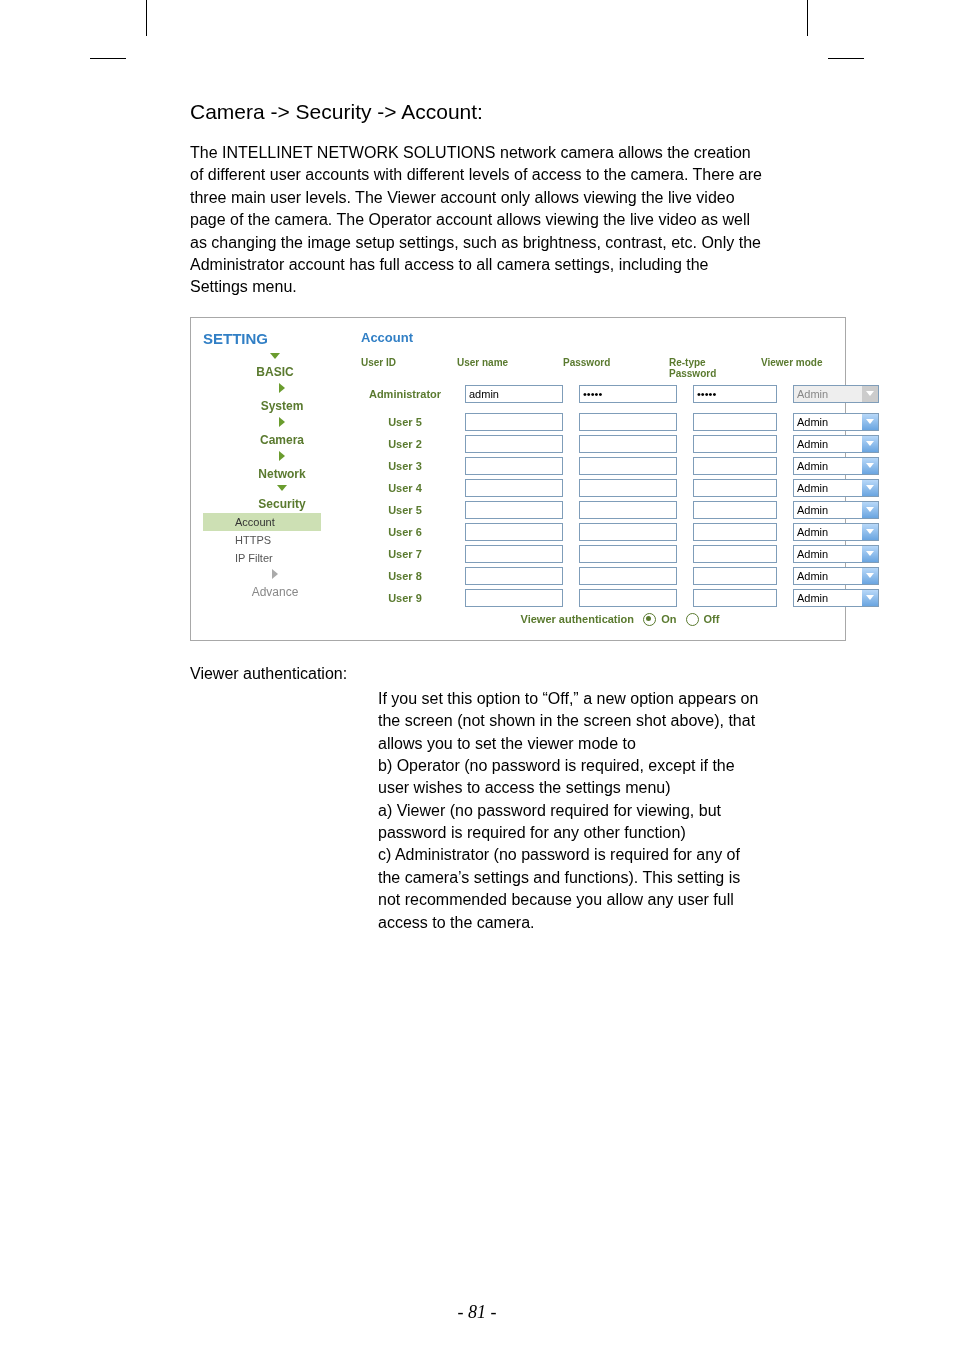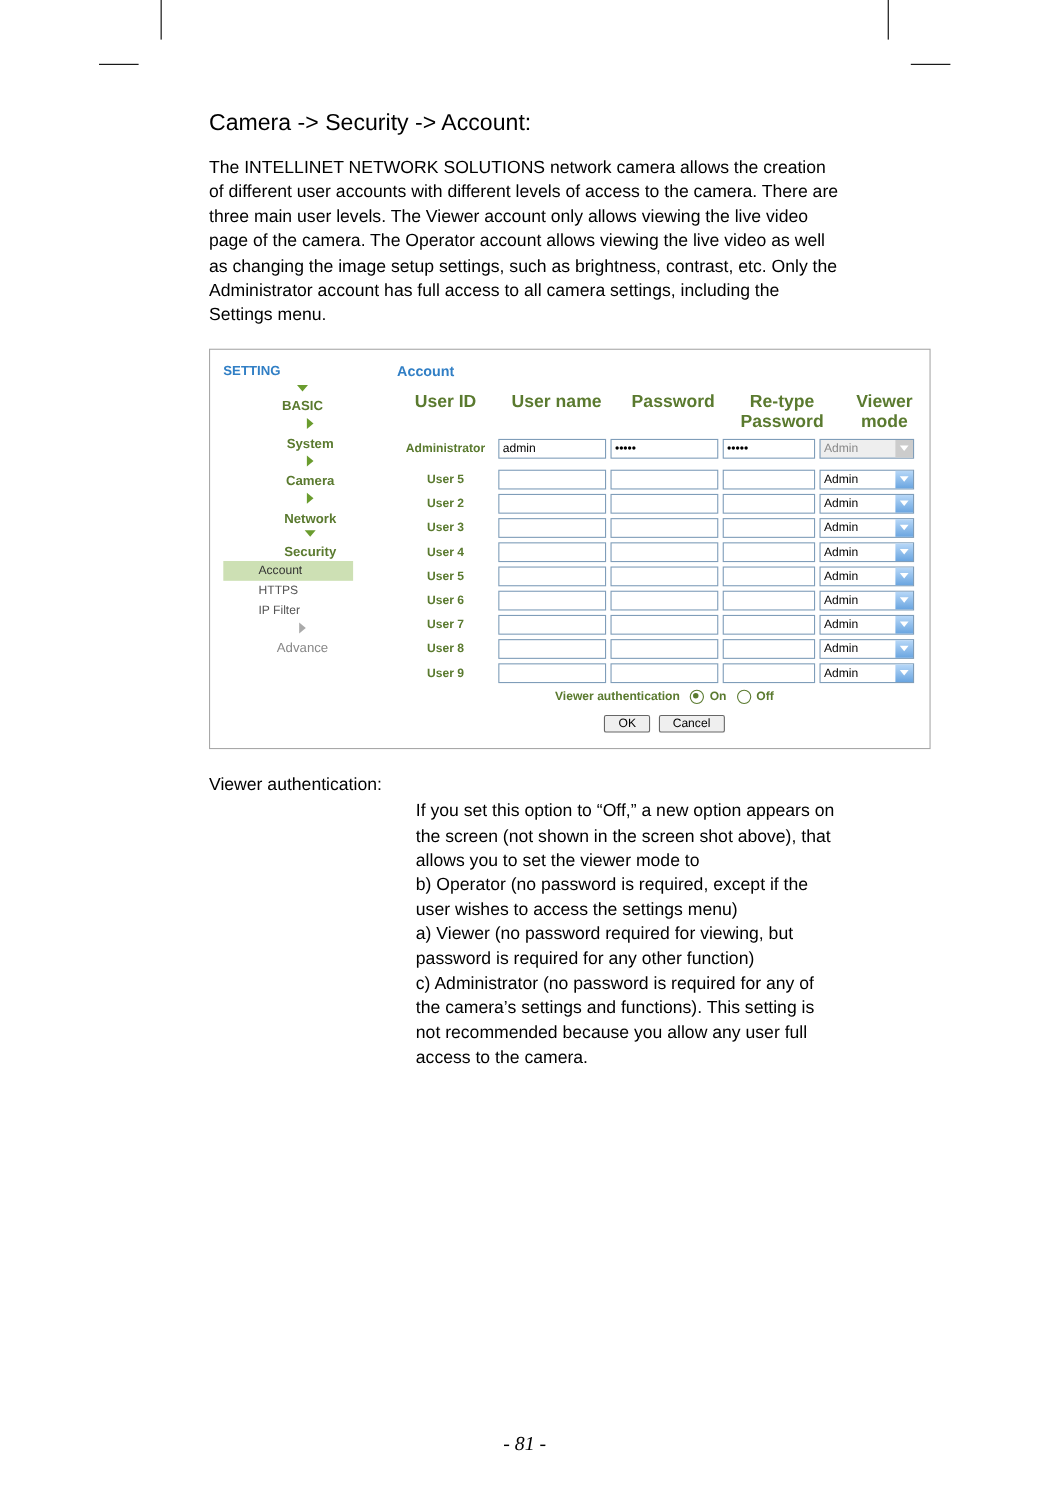--- a/index.html
+++ b/index.html
@@ -44,21 +44,21 @@
     font-size: 12px;
     display: flex;
   }
   .sidebar {
     width: 140px;
     flex: none;
   }
   .sb-setting {
     color: #317fc5;
     font-weight: bold;
-    font-size: 12px;
+    font-size: 15px;
     margin-bottom: 4px;
   }
   .sb-item {
     display:flex;
     align-items:center;
     gap:6px;
     padding:2px 0 2px 4px;
     color:#5a7a2f;
     font-weight:bold;
     font-size:12px;
@@ -98,28 +98,27 @@
   .content { flex:1; padding-left: 18px; }
   .acct-title {
     color:#317fc5; font-weight:bold; font-size:13px; margin-bottom:12px;
   }
   .thead {
     display:grid;
     grid-template-columns: 88px 98px 98px 84px 86px;
     gap: 8px;
     color:#5a7a2f;
     font-weight:bold;
-    font-size:16px;
-    text-align:center;
+    font-size:10px;
     margin-bottom:6px;
   }
   .trow {
     display:grid;
     grid-template-columns: 88px 98px 98px 84px 86px;
-    gap: 4px;
+    gap: 16px;
     align-items:center;
     margin-bottom:4px;
   }
   .trow .lbl {
     color:#5a7a2f; font-weight:bold; font-size:11px; text-align:center;
   }
   .txt {
     height:18px; border:1px solid #7f9db9; font-size:11px;
     padding: 1px 3px; box-sizing:border-box; width:100%;
     font-family: Tahoma, Arial, sans-serif;
@@ -334,24 +333,20 @@
         </div>
 
       <div class="auth-row">
         <span>Viewer authentication</span>
         <span class="radio checked"></span>
         <span>On</span>
         <span class="radio"></span>
         <span>Off</span>
       </div>
 
-      <div class="btn-row">
-        <button class="btn">OK</button>
-        <button class="btn">Cancel</button>
-      </div>
     </div>
   </div>
 
 
   <dl class="def-block">
     <dt>Viewer authentication:</dt>
     <dd>If you set this option to “Off,” a new option appears on the screen (not shown in the screen shot above), that allows you to set the viewer mode to</dd>
     <dd>b) Operator (no password is required, except if the user wishes to access the settings menu)</dd>
     <dd>a) Viewer (no password required for viewing, but password is required for any other function)</dd>
     <dd>c) Administrator (no password is required for any of the camera’s settings and functions). This setting is not recommended because you allow any user full access to the camera.</dd>

